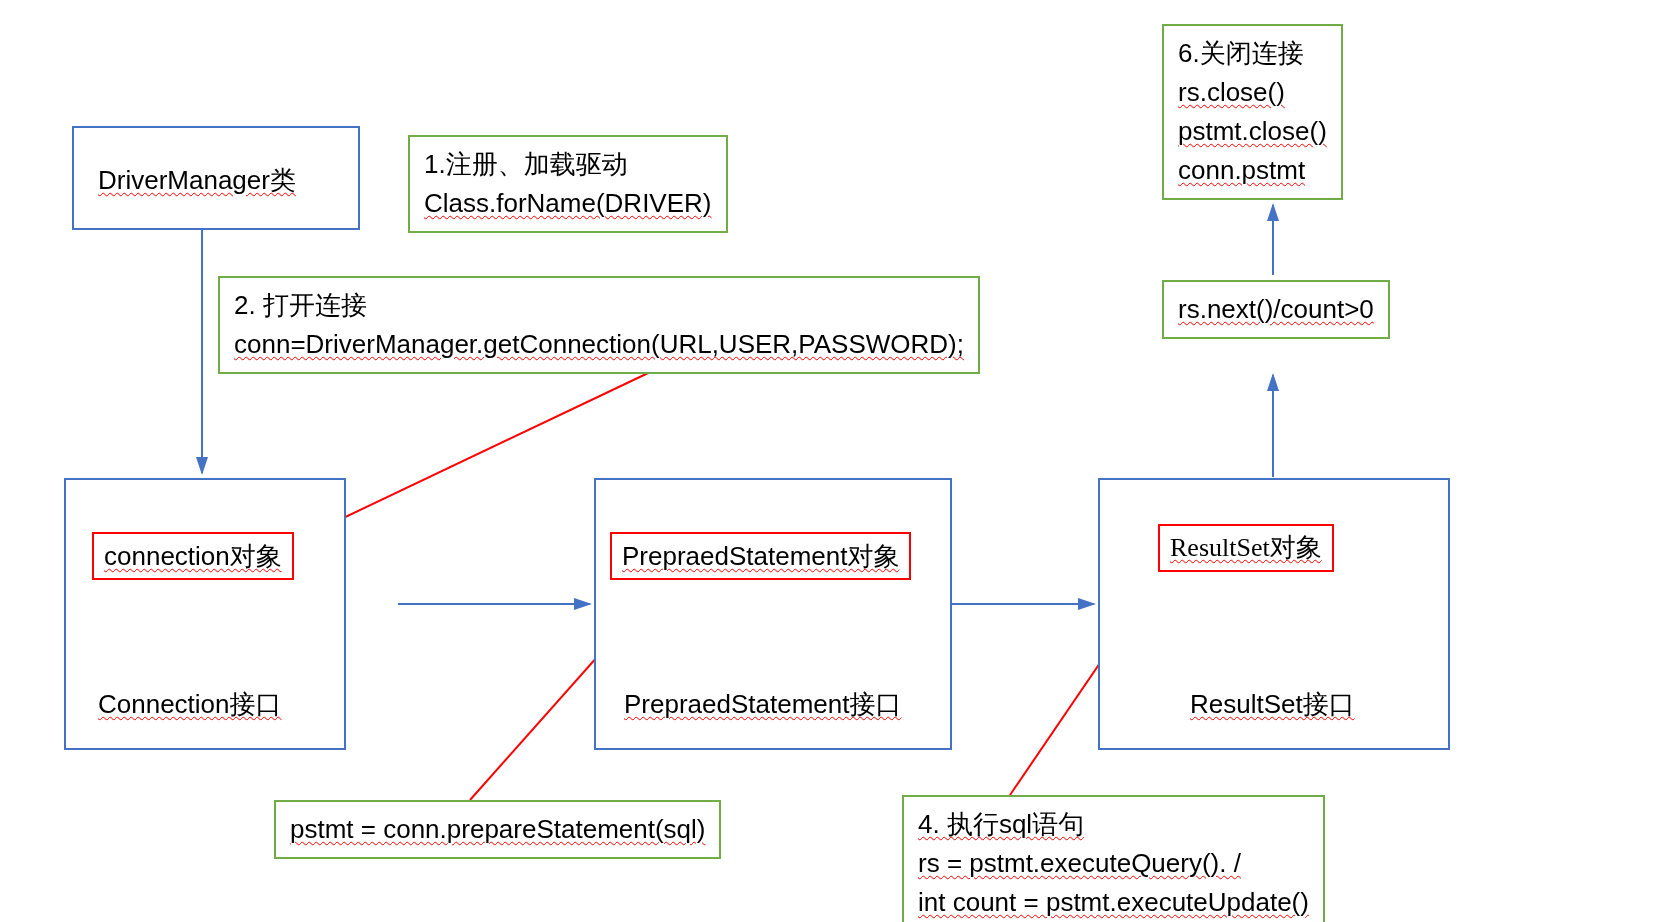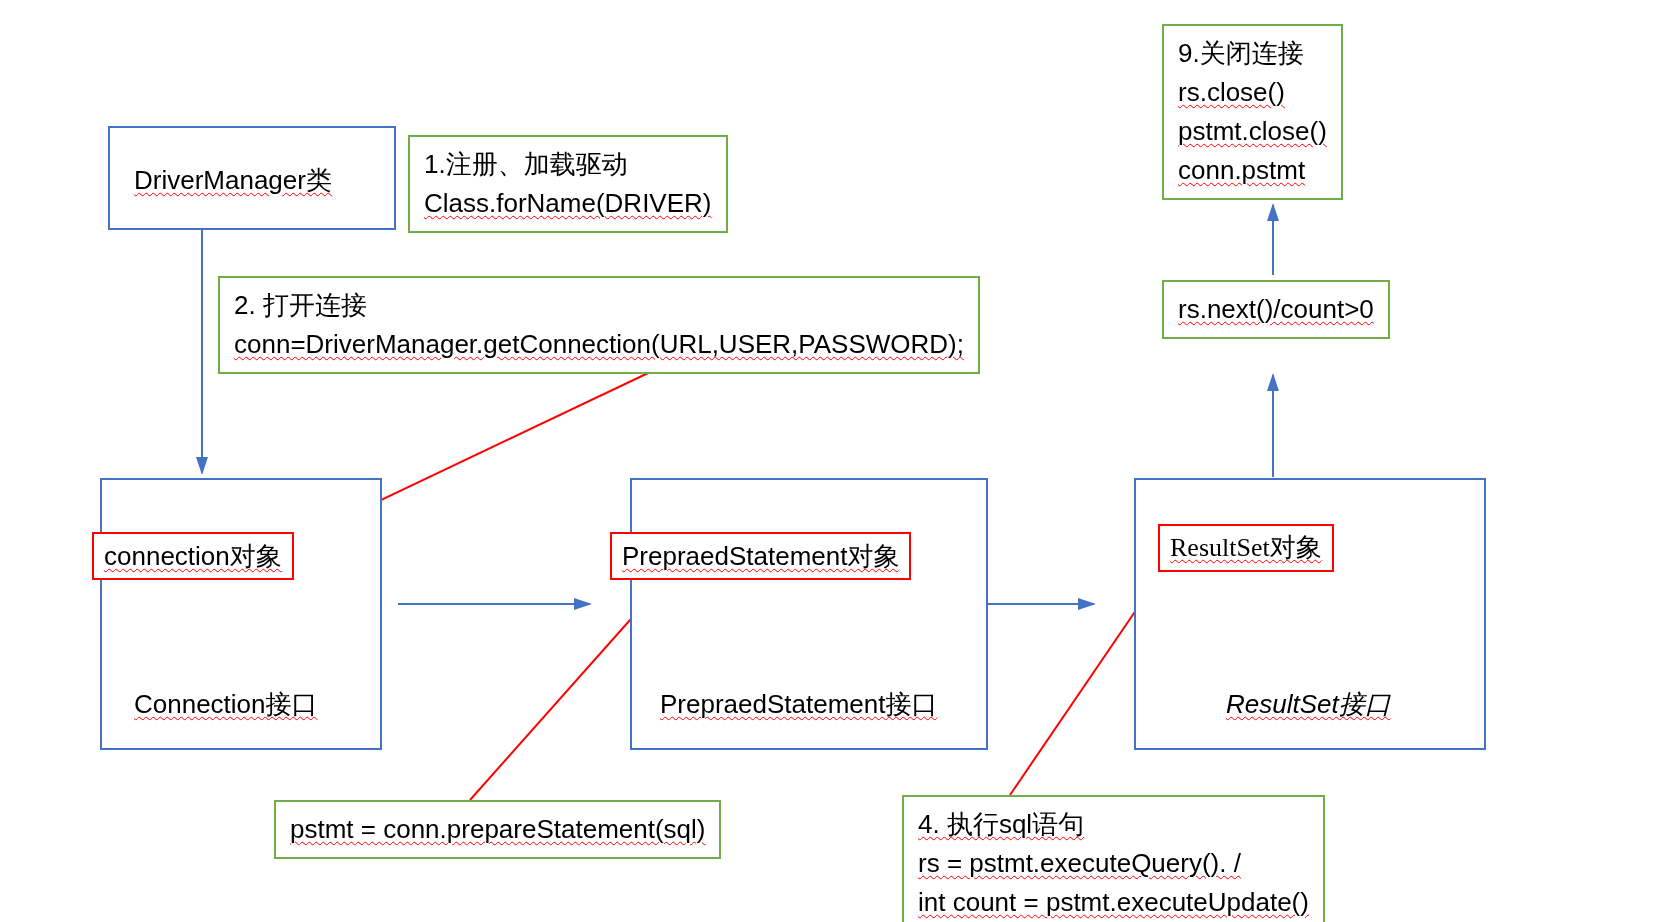--- a/index.html
+++ b/index.html
@@ -10,21 +10,20 @@
       background: #ffffff;
       font-family: Arial, "Microsoft YaHei", sans-serif;
       font-size: 26px;
       color: #000;
       overflow: hidden;
     }
     .box-blue {
       position: absolute;
       border: 2px solid #4472c4;
       background: #ffffff;
-      margin-left: 36px;
     }
     .box-green {
       position: absolute;
       border: 2px solid #70ad47;
       background: #ffffff;
       padding: 8px 14px;
       line-height: 1.5;
     }
     .box-red {
       position: absolute;
@@ -113,21 +112,21 @@
 <div class="box-blue" style="left:594px; top:478px; width:358px; height:272px;">
   <div class="label" style="left:28px; bottom:26px;">
     <span class="wavy">PrepraedStatement接口</span>
   </div>
 </div>
 <div class="box-red" style="left:610px; top:532px;">
   <span class="wavy">PrepraedStatement对象</span>
 </div>
 
 <div class="box-blue" style="left:1098px; top:478px; width:352px; height:272px;">
-  <div class="label" style="left:90px; bottom:26px;font-style:italic;">
+  <div class="label" style="left:90px; bottom:26px;">
     <span class="wavy">ResultSet接口</span>
   </div>
 </div>
 <div class="box-red" style="left:1158px; top:524px;font-family:Liberation Serif, serif;">
   <span class="wavy">ResultSet对象</span>
 </div>
 
 <div class="box-green" style="left:274px; top:800px;">
   <div>
     <span class="wavy">pstmt = conn.prepareStatement(sql)</span>
@@ -146,21 +145,21 @@
   </div>
 </div>
 
 <div class="box-green" style="left:1162px; top:280px;">
   <div>
     <span class="wavy">rs.next()/count&gt;0</span>
   </div>
 </div>
 
 <div class="box-green" style="left:1162px; top:24px;">
-  <div>9.关闭连接</div>
+  <div>6.关闭连接</div>
   <div>
     <span class="wavy">rs.close()</span>
   </div>
   <div>
     <span class="wavy">pstmt.close()</span>
   </div>
   <div>
     <span class="wavy">conn.pstmt</span>
   </div>
 </div>

